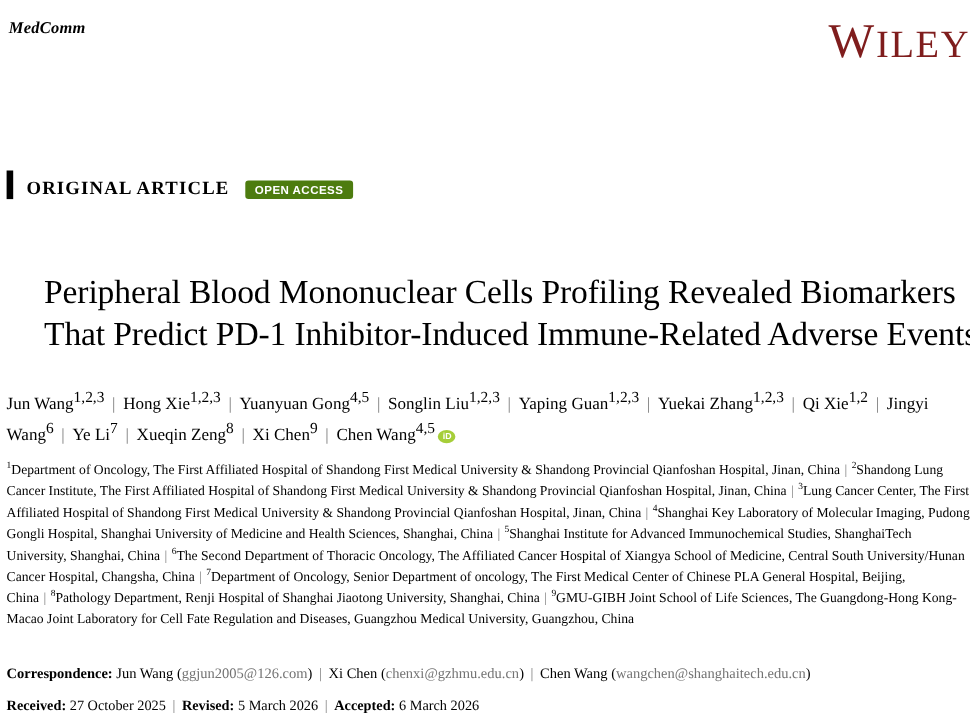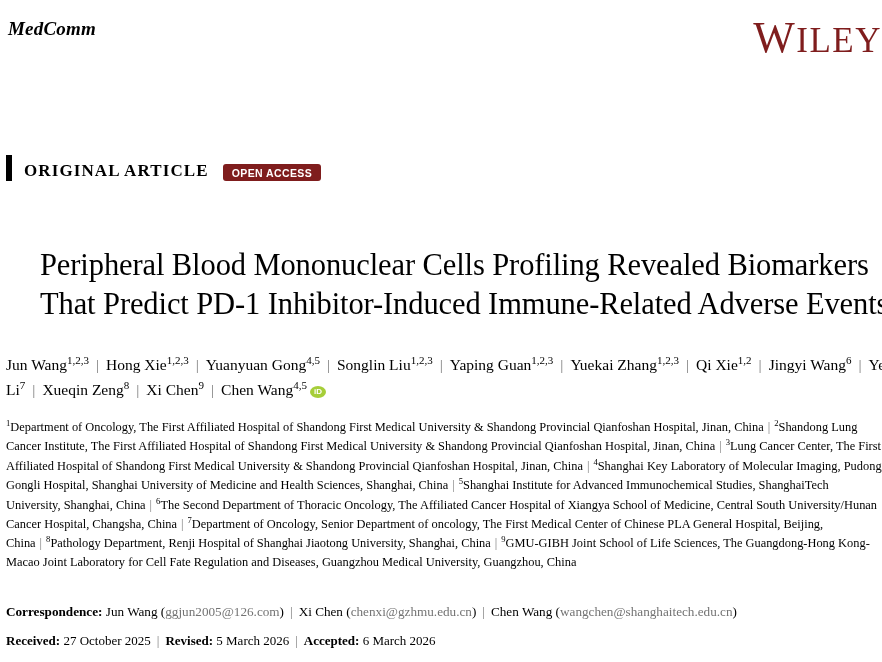--- a/index.html
+++ b/index.html
@@ -22,21 +22,21 @@
     box-sizing: border-box;
   }
   
   .runhead {
     position: absolute;
     top: 18px;
     left: 8px;
     font-family: "Liberation Serif", serif;
     font-style: italic;
     font-weight: bold;
-    font-size: 19px;
+    font-size: 15px;
     letter-spacing: 0.2px;
   }
   .wiley {
     position: absolute;
     top: 12px;
     right: 0px;
     font-family: "Liberation Serif", serif;
     font-size: 35px;
     letter-spacing: 1.5px;
     color: #7f1d1d;
@@ -60,21 +60,21 @@
     margin-right: 12px;
   }
   .arttype {
     font-family: "Liberation Serif", serif;
     font-size: 17px;
     font-weight: bold;
     letter-spacing: 1.1px;
   }
   .oa-badge {
     margin-left: 14px;
-    background: #7f1d1d;
+    background: #4d7c0f;
     color: #ffffff;
     font-family: "Liberation Sans", sans-serif;
     font-size: 10.5px;
     font-weight: bold;
     letter-spacing: 0.4px;
     padding: 4px 9px 3px 9px;
     border-radius: 3px;
     line-height: 1;
   }
   
@@ -97,21 +97,21 @@
     left: 6px;
     width: 880px;
     font-size: 15.5px;
     line-height: 1.55;
   }
   .authors .sep {
     color: #7b7b7b;
     padding: 0 7px;
   }
   .authors sup {
-    font-size: 11px;
+    font-size: 14px;
     vertical-align: super;
   }
   .orcid {
     display: inline-block;
     width: 16px;
     height: 12px;
     border-radius: 50%;
     background: #a6ce39;
     color: #ffffff;
     font-family: "Liberation Sans", sans-serif;

